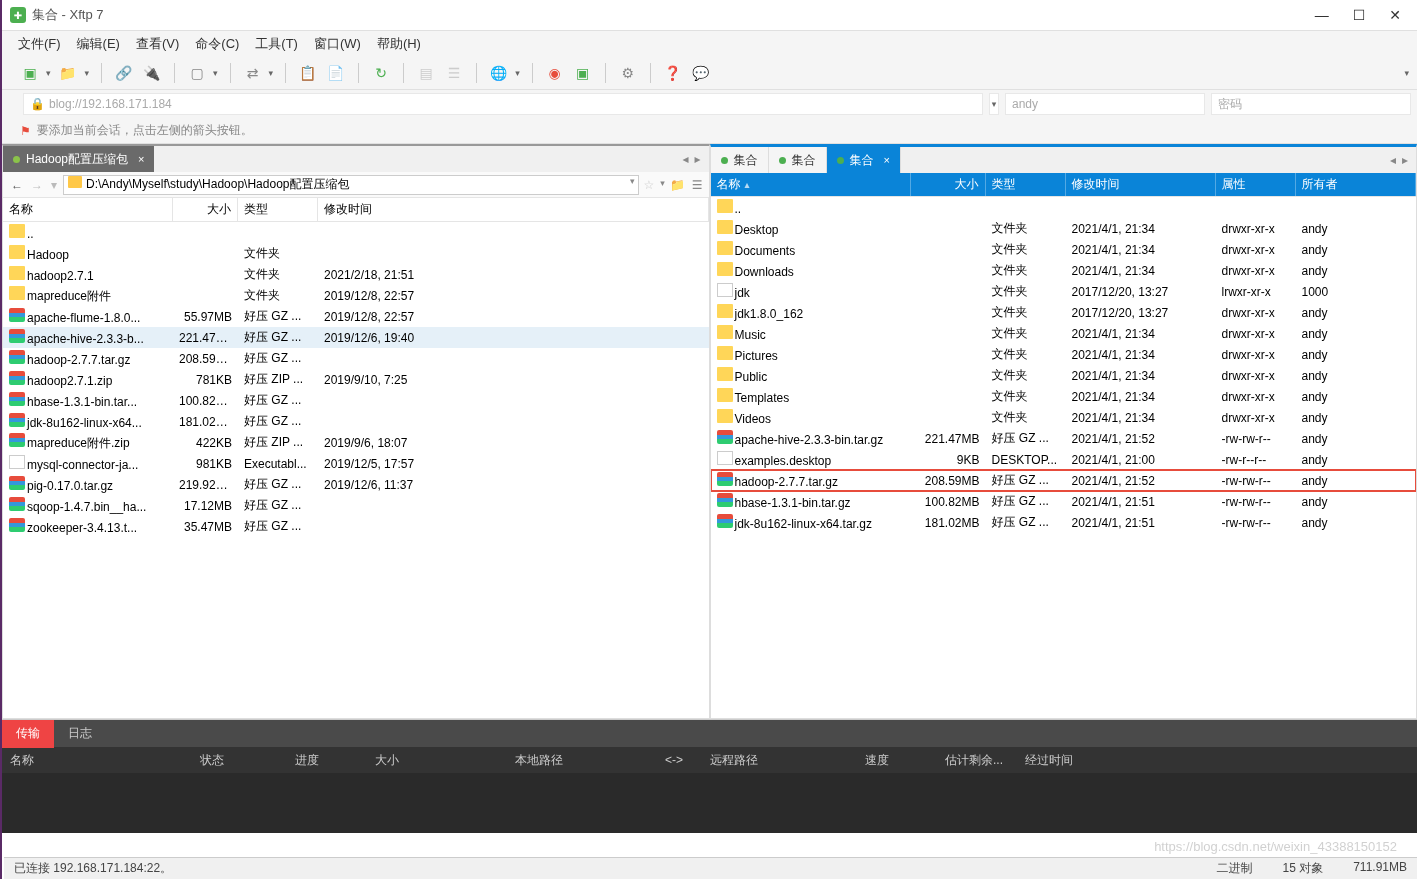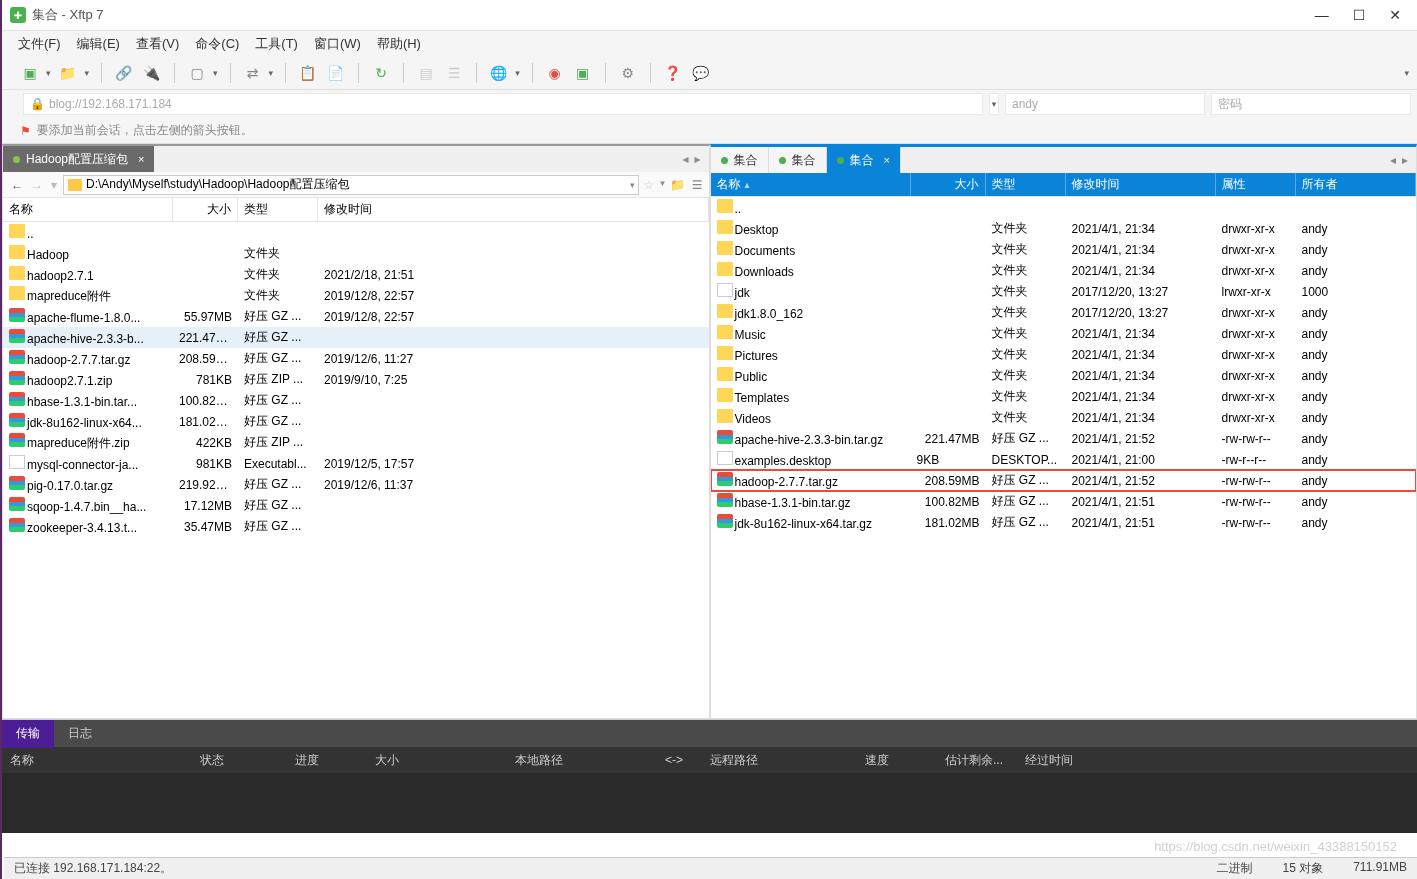--- a/index.html
+++ b/index.html
@@ -28,40 +28,40 @@
 .right-pane { border-top:3px solid #0a84d8;}
 .pane-tabs { height:26px; background:#f0f0f0; display:flex; align-items:center; }
 .tab { height:26px; padding:0 10px; display:flex; align-items:center; gap:6px; font-size:12px; cursor:pointer; background:#6a6a6a; color:#fff;}
 .tab .dot { width:7px; height:7px; border-radius:50%; }
 .tab .close { font-size:11px; margin-left:4px;}
 .rtab { background:#f5f5f5; color:#333; border-right:1px solid #ddd;}
 .rtab.active { background:#0a84d8; color:#fff;}
 .tab-nav { margin-left:auto; display:flex; gap:6px; padding:0 8px; color:#888;}
 .path-row { height:26px; display:flex; align-items:center; padding:0 6px; border-bottom:1px solid #e5e5e5; gap:4px; background:#fafafa;}
 .path-arrow { font-size:12px; color:#555; padding:0 2px; cursor:pointer;}
-.path-box { flex:1; height:20px; border:1px solid #ccc; background:#fff; display:flex; align-items:center; padding:0 4px; font-size:12px;}
+.path-box { flex:1; height:20px; border:1px solid #ccc; background:#fff; display:flex; align-items:flex-start; padding:0 4px; font-size:12px;}
 .folder-icon { width:14px; height:12px; background:#ffc847; border-radius:1px; margin-right:4px; display:inline-block;}
 .path-btns { display:flex; gap:6px; color:#888;}
 .headers { height:24px; display:flex; align-items:center; border-bottom:1px solid #e5e5e5; background:#fff;}
 .headers.active { background:#0a84d8; color:#fff;}
 .hdr { padding:0 6px; font-size:12px; border-right:1px solid #e5e5e5; display:flex; align-items:center; height:100%;}
 .headers.active .hdr { border-right:1px solid rgba(255,255,255,0.3);}
 .file-list { flex:1; overflow:auto; background:#fff;}
 .row { height:21px; display:flex; align-items:center; cursor:pointer;}
 .row.sel { background:#e5f0f8;}
 .row.hl { outline:2px solid #e74c3c; outline-offset:-1px;}
 .cell { padding:0 6px; font-size:12px; overflow:hidden; text-overflow:ellipsis; white-space:nowrap;}
 .f-icon { width:16px; height:14px; margin-right:2px; display:inline-flex; align-items:center; justify-content:center; font-size:11px;}
 .f-icon.folder { background:#ffd658; border-radius:1px;}
 .f-icon.arch { background:linear-gradient(180deg,#e74c3c 0%,#e74c3c 33%,#3498db 33%,#3498db 66%,#2ecc71 66%); border-radius:2px;}
 .f-icon.java { background:#fff; border:1px solid #ccc; color:#e74c3c; font-size:9px;}
 .f-icon.file { background:#fff; border:1px solid #ccc;}
 .transfer-tabs { height:28px; background:#4a4a4a; display:flex; align-items:center; border-top:1px solid #ccc;}
 .ttab { height:28px; padding:0 14px; display:flex; align-items:center; color:#ccc; font-size:12px; cursor:pointer;}
-.ttab.active { background:#4c1d95; color:#fff;}
+.ttab.active { background:#ef4444; color:#fff;}
 .transfer-headers { height:26px; display:flex; align-items:center; background:#333; color:#ccc; font-size:12px;}
 .thdr { padding:0 8px;}
 .transfer-body { height:60px; background:#2a2a2a;}
 .statusbar { position:absolute; bottom:0; left:2px; right:0; height:22px; background:#f0f0f0; border-top:1px solid #ccc; display:flex; align-items:center; padding:0 10px; font-size:12px; color:#444;}
 .status-right { margin-left:auto; display:flex; gap:30px;}
 .watermark { position:absolute; right:20px; bottom:25px; color:rgba(120,120,120,0.35); font-size:13px; pointer-events:none;}
 .up-arrow { font-size:10px; margin-left:4px; color:rgba(255,255,255,0.7);}
 </style>
 </head>
 <body>
@@ -206,26 +206,26 @@
         <div class="row">
           <div class="cell" style="width:170px"><span class="f-icon arch"></span>apache-flume-1.8.0...</div>
   <div class="cell" style="width:65px;text-align:right">55.97MB</div>
   <div class="cell" style="width:80px">好压 GZ ...</div>
   <div class="cell" style="flex:1">2019/12/8, 22:57</div>
         </div>
         <div class="row sel">
           <div class="cell" style="width:170px"><span class="f-icon arch"></span>apache-hive-2.3.3-b...</div>
   <div class="cell" style="width:65px;text-align:right">221.47MB</div>
   <div class="cell" style="width:80px">好压 GZ ...</div>
+  <div class="cell" style="flex:1">2019/12/6, 19:40</div>
         </div>
         <div class="row">
           <div class="cell" style="width:170px"><span class="f-icon arch"></span>hadoop-2.7.7.tar.gz</div>
   <div class="cell" style="width:65px;text-align:right">208.59MB</div>
   <div class="cell" style="width:80px">好压 GZ ...</div>
-  <div class="cell" style="flex:1">2019/12/6, 11:27</div>
         </div>
         <div class="row">
           <div class="cell" style="width:170px"><span class="f-icon arch"></span>hadoop2.7.1.zip</div>
   <div class="cell" style="width:65px;text-align:right">781KB</div>
   <div class="cell" style="width:80px">好压 ZIP ...</div>
   <div class="cell" style="flex:1">2019/9/10, 7:25</div>
         </div>
         <div class="row">
           <div class="cell" style="width:170px"><span class="f-icon arch"></span>hbase-1.3.1-bin.tar...</div>
   <div class="cell" style="width:65px;text-align:right">100.82MB</div>
@@ -233,20 +233,21 @@
         </div>
         <div class="row">
           <div class="cell" style="width:170px"><span class="f-icon arch"></span>jdk-8u162-linux-x64...</div>
   <div class="cell" style="width:65px;text-align:right">181.02MB</div>
   <div class="cell" style="width:80px">好压 GZ ...</div>
         </div>
         <div class="row">
           <div class="cell" style="width:170px"><span class="f-icon arch"></span>mapreduce附件.zip</div>
   <div class="cell" style="width:65px;text-align:right">422KB</div>
   <div class="cell" style="width:80px">好压 ZIP ...</div>
+  <div class="cell" style="flex:1">2019/9/6, 18:07</div>
         </div>
         <div class="row">
           <div class="cell" style="width:170px"><span class="f-icon java"></span>mysql-connector-ja...</div>
   <div class="cell" style="width:65px;text-align:right">981KB</div>
   <div class="cell" style="width:80px">Executabl...</div>
   <div class="cell" style="flex:1">2019/12/5, 17:57</div>
         </div>
         <div class="row">
           <div class="cell" style="width:170px"><span class="f-icon arch"></span>pig-0.17.0.tar.gz</div>
   <div class="cell" style="width:65px;text-align:right">219.92MB</div>
@@ -389,21 +390,21 @@
         <div class="row">
           <div class="cell" style="width:200px"><span class="f-icon arch"></span>apache-hive-2.3.3-bin.tar.gz</div>
   <div class="cell" style="width:75px;text-align:right">221.47MB</div>
   <div class="cell" style="width:80px">好压 GZ ...</div>
   <div class="cell" style="width:150px">2021/4/1, 21:52</div>
   <div class="cell" style="width:80px">-rw-rw-r--</div>
   <div class="cell" style="flex:1">andy</div>
         </div>
         <div class="row">
           <div class="cell" style="width:200px"><span class="f-icon file"></span>examples.desktop</div>
-  <div class="cell" style="width:75px;text-align:left">9KB</div>
+  <div class="cell" style="width:75px;text-align:right">9KB</div>
   <div class="cell" style="width:80px">DESKTOP...</div>
   <div class="cell" style="width:150px">2021/4/1, 21:00</div>
   <div class="cell" style="width:80px">-rw-r--r--</div>
   <div class="cell" style="flex:1">andy</div>
         </div>
         <div class="row hl">
           <div class="cell" style="width:200px"><span class="f-icon arch"></span>hadoop-2.7.7.tar.gz</div>
   <div class="cell" style="width:75px;text-align:right">208.59MB</div>
   <div class="cell" style="width:80px">好压 GZ ...</div>
   <div class="cell" style="width:150px">2021/4/1, 21:52</div>

